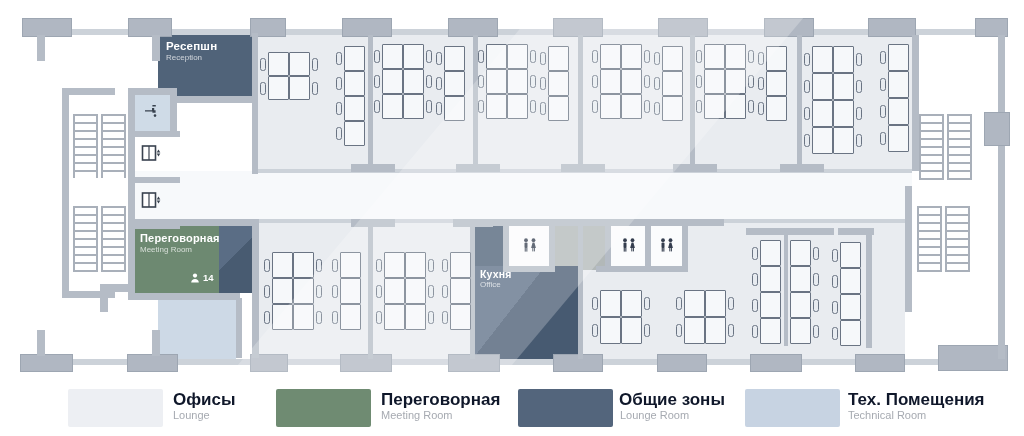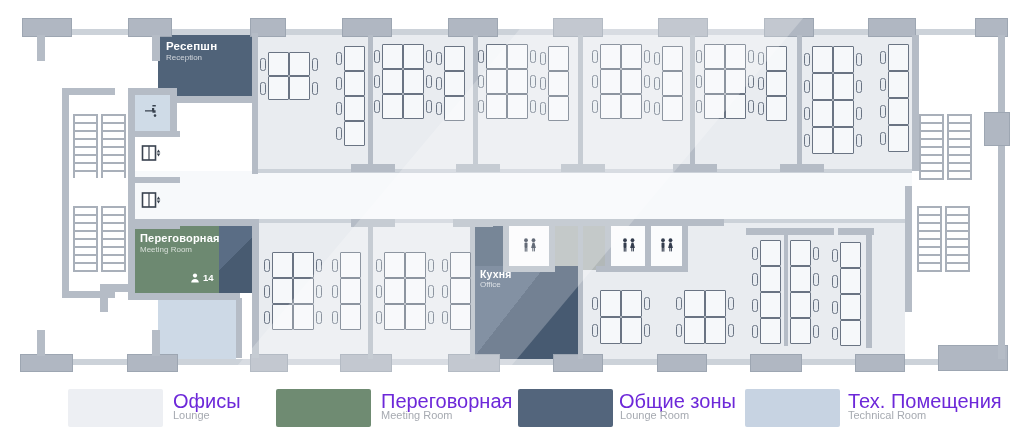--- a/index.html
+++ b/index.html
@@ -34,21 +34,21 @@
   .lbl-meeting{left:140px;top:232px;}   .lbl-meeting .t{font-size:11px;}    .lbl-meeting .s{font-size:8px;}
   .lbl-kitchen{left:480px;top:268px;}   .lbl-kitchen .t{font-size:10.5px;}  .lbl-kitchen .s{font-size:8px;}
   .cap{position:absolute;left:190px;top:272px;display:flex;align-items:center;gap:3px;
        color:#ffffff;font-size:9.5px;font-weight:bold;}
   
   .icon{position:absolute;}
   
   .band{position:absolute;background:rgba(255,255,255,.24);transform:rotate(40deg);pointer-events:none;}
   
   .leg-sw{position:absolute;width:95px;height:38px;border-radius:2px;}
-  .leg-t{position:absolute;font-size:20px;font-weight:normal;color:#6d28d9;white-space:nowrap;}
+  .leg-t{position:absolute;font-size:17px;font-weight:bold;color:#0f172a;white-space:nowrap;}
   .leg-s{position:absolute;font-size:11px;color:#a6aab1;white-space:nowrap;}
   #furniture,#walls,#icons{position:absolute;left:0;top:0;width:100%;height:100%;pointer-events:none;}
 </style>
 </head>
 <body>
 
 <div id="stage">
 
   <div class="floor" style="left:258px;top:35px;width:654px;height:136px"></div>
   <div class="corridor" style="left:133px;top:171px;width:779px;height:50px"></div>

